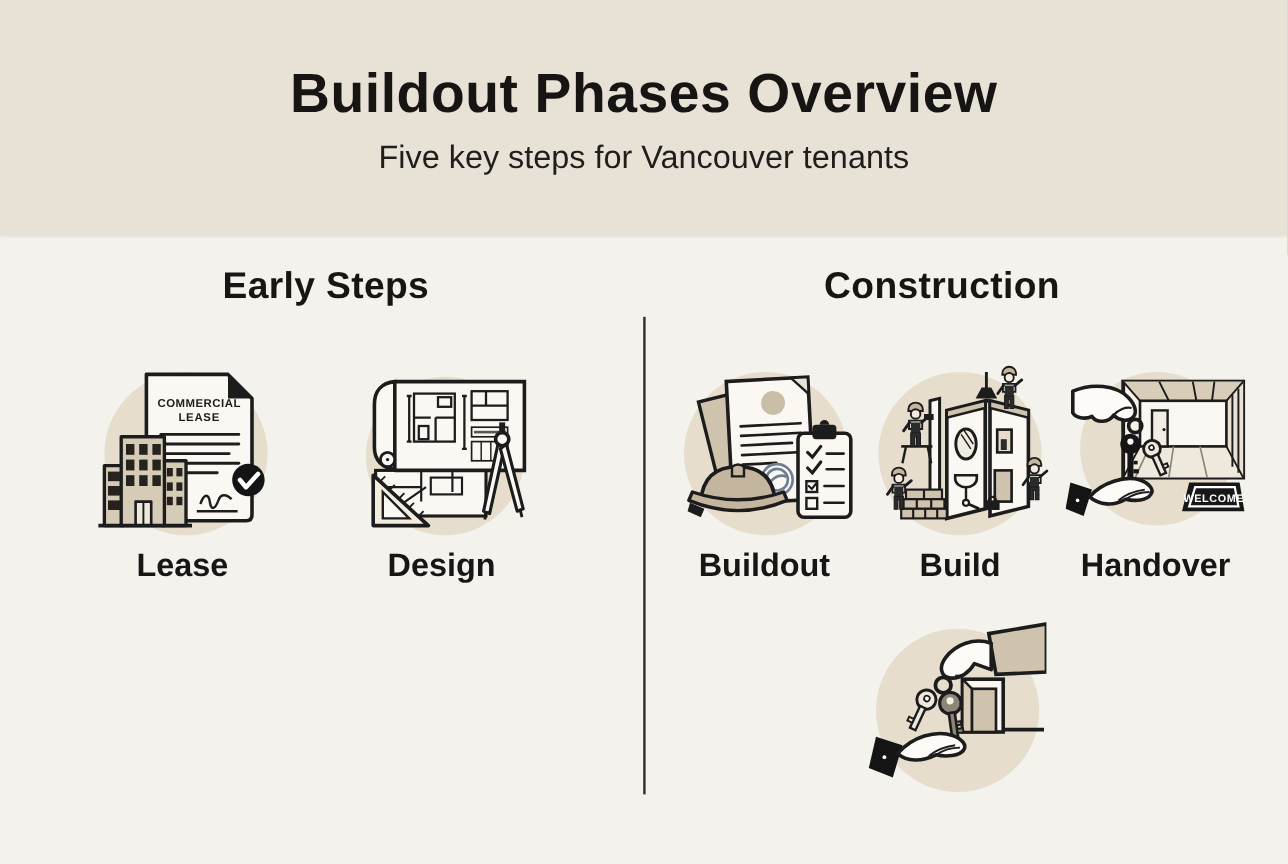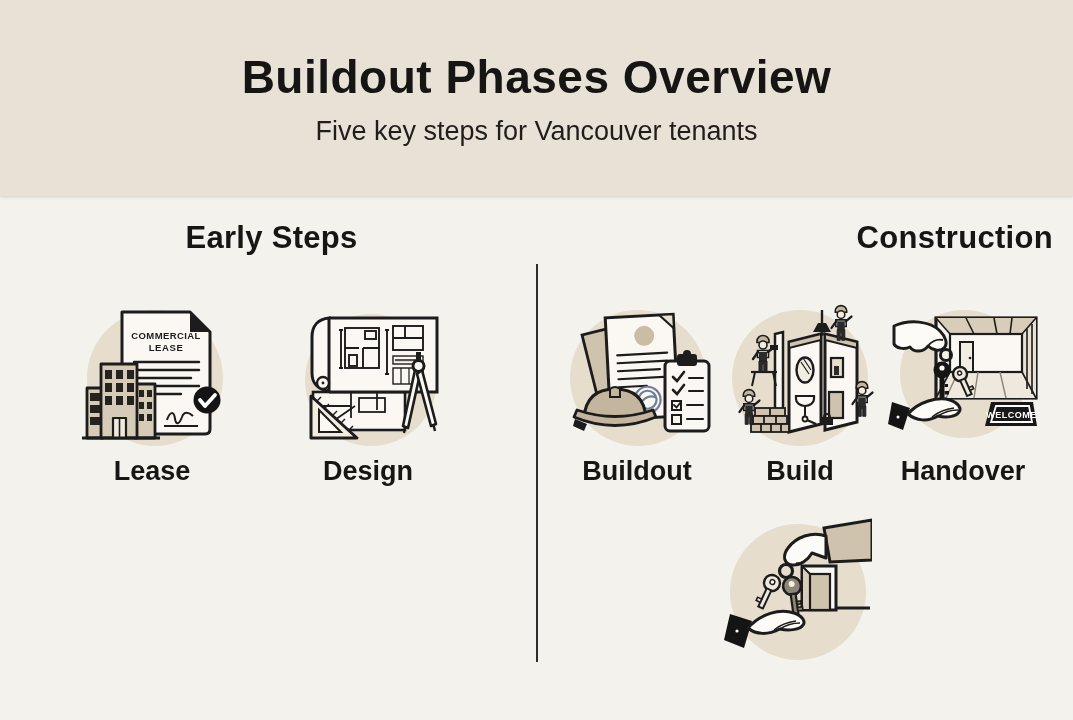--- a/index.html
+++ b/index.html
@@ -18,21 +18,21 @@
     letter-spacing:.5px; color:#161514;
   }
   .band p {
     margin:12px 4px 0; font-size:27px; font-weight:500; color:#201e1b;
   }
   .sec {
     position:absolute; top:220px; margin:0; font-size:31px; font-weight:600;
     text-align:center; color:#171615; letter-spacing:.3px;
   }
   .sec-left  { left:3px;   width:537px; }
-  .sec-right { left:517px; width:536px;text-align:right; }
+  .sec-right { left:517px; width:536px; }
   .divider {
     position:absolute; left:536px; top:264px; width:2px; height:398px;
     background:#2e2d2b;
   }
   figure.phase { position:absolute; width:170px; margin:0; text-align:center; }
   figure.phase svg { display:block; margin:0 auto; width:150px; height:150px; }
   figure.phase figcaption {
     margin-top:6px; font-size:27px; font-weight:600; color:#171615;
   }
   .p-lease    { left:67px;  top:300px; }

